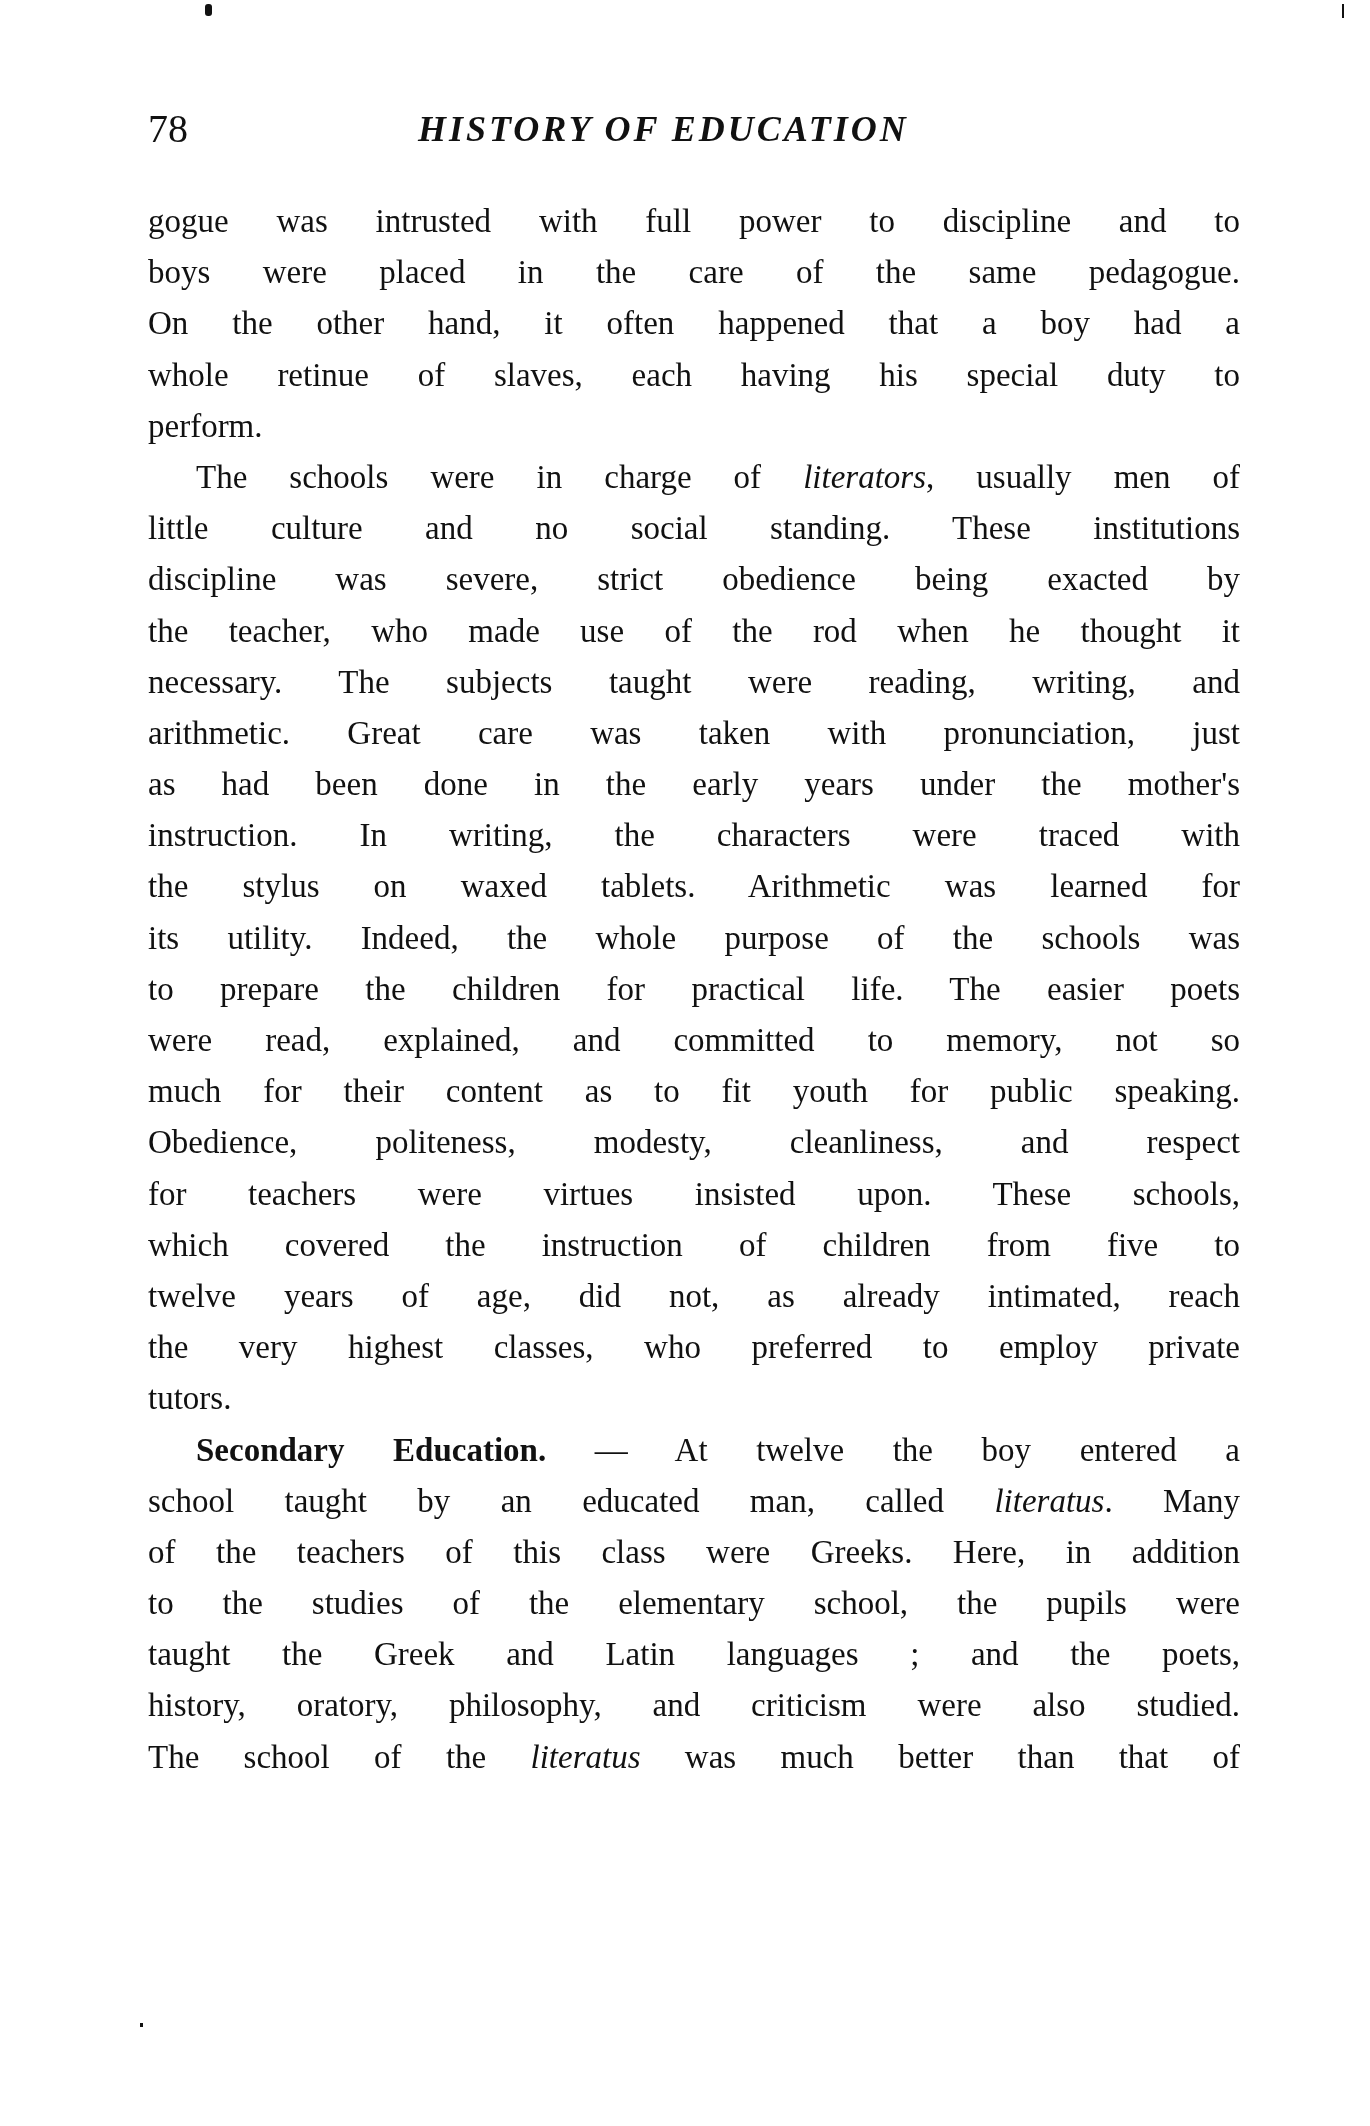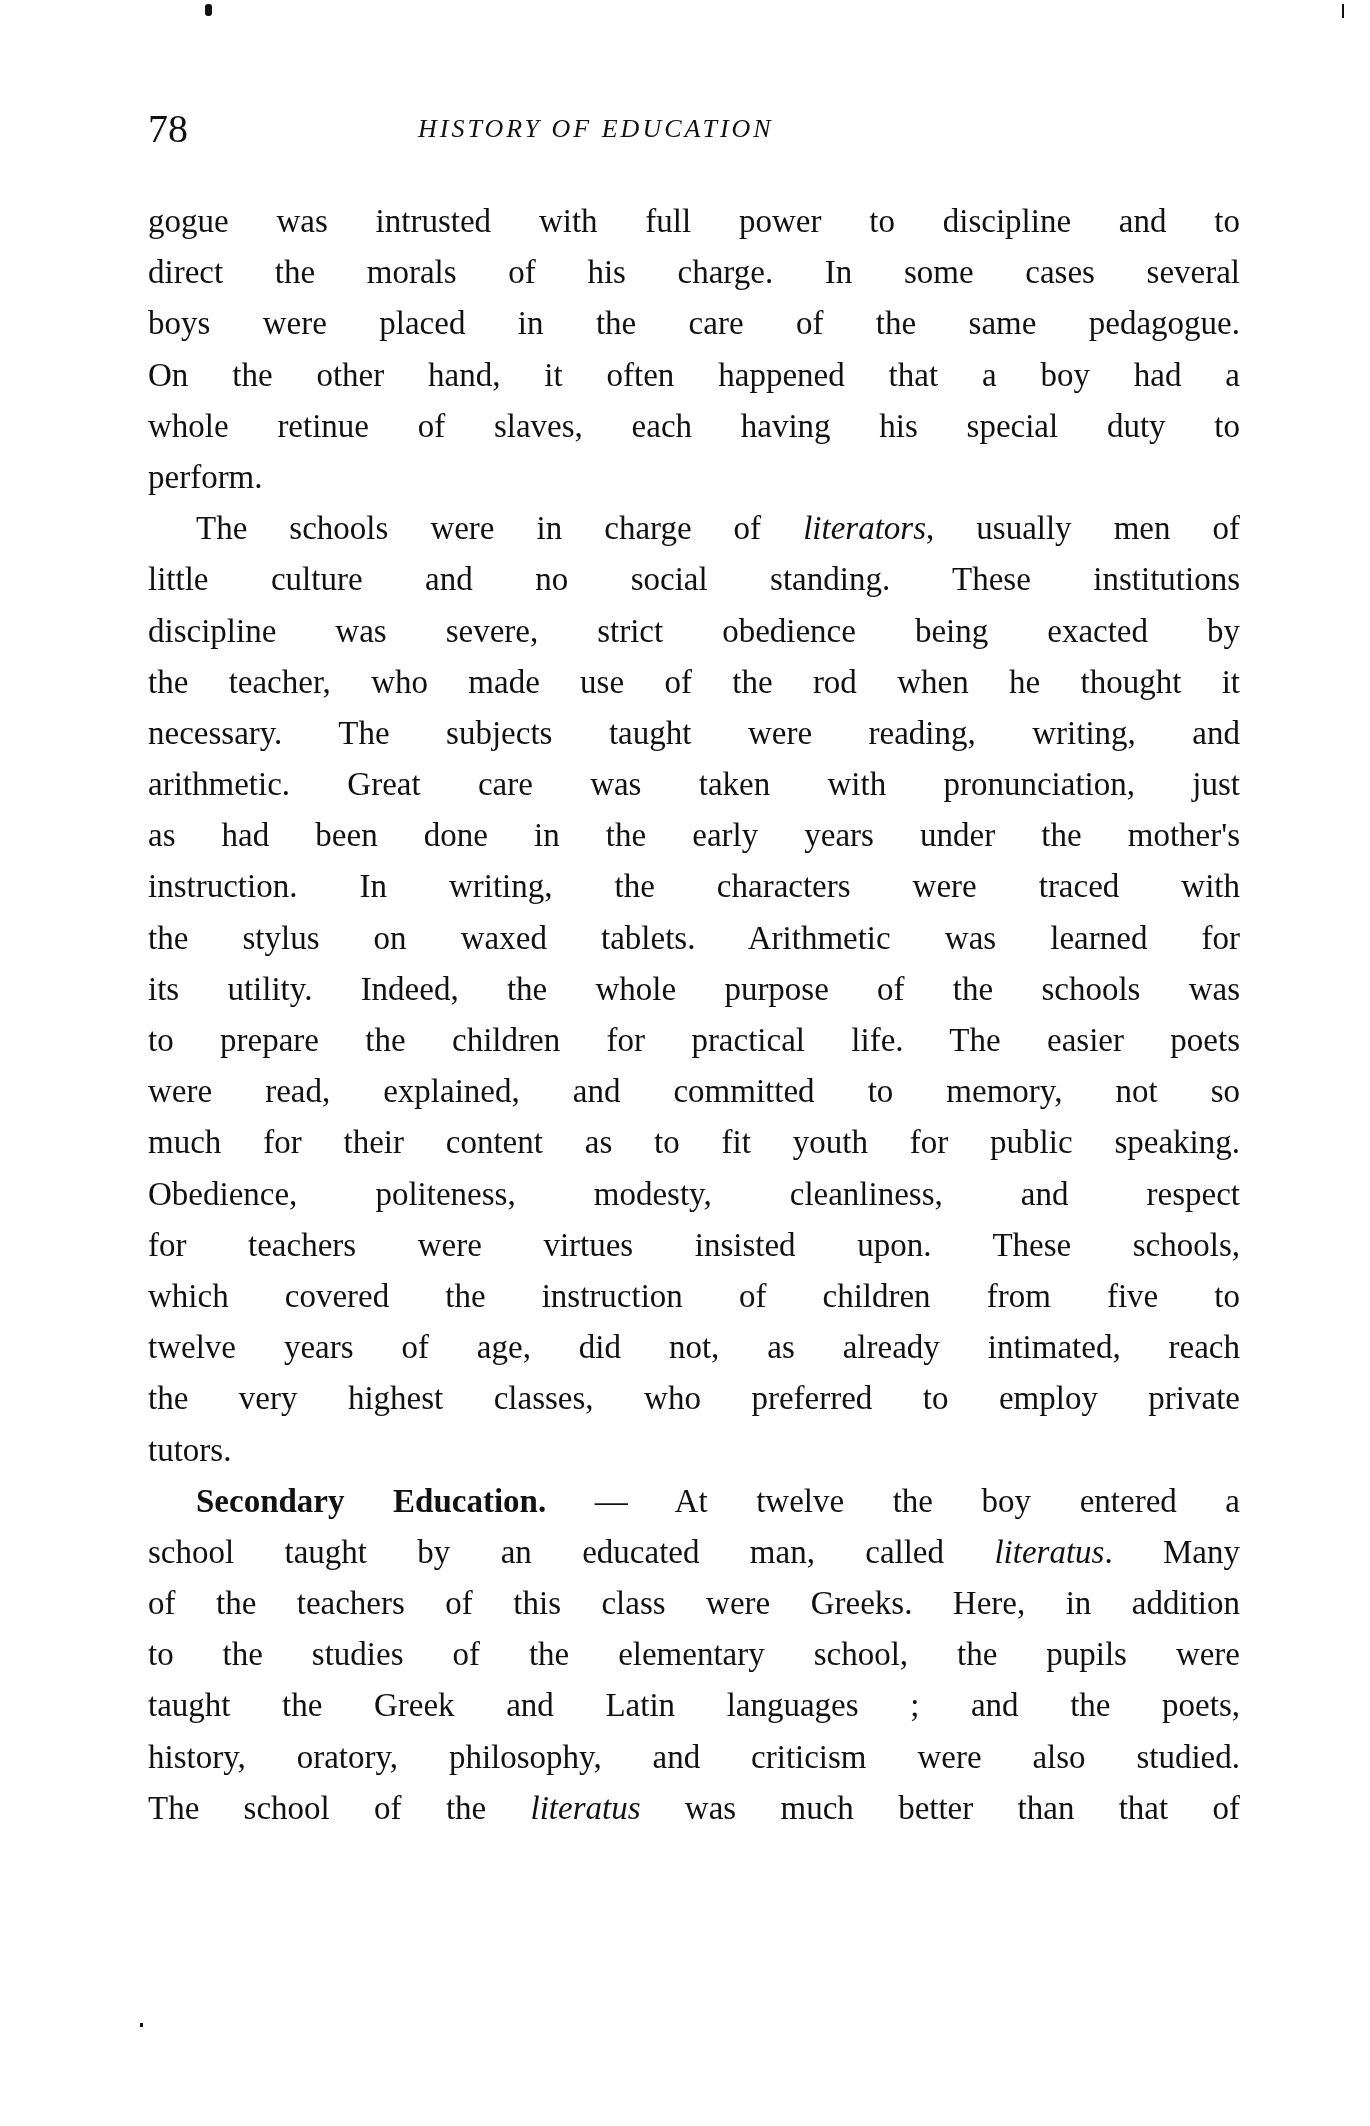--- a/index.html
+++ b/index.html
@@ -2,22 +2,22 @@
 <html><head>
 <meta charset="utf-8">
 <style>
   html, body { margin: 0; padding: 0; background: #ffffff; }
   body { width: 1370px; height: 2126px; position: relative; overflow: hidden; }
   .page { position: absolute; left: 0; top: 0; width: 1370px; height: 2126px; background: #fff; color: #111; }
   .speck { position: absolute; background: #111; }
   .running-head { position: absolute; top: 104px; left: 148px; width: 1092px; height: 50px;
     font-family: "Liberation Serif", "DejaVu Serif", serif; }
   .page-number { position: absolute; left: 0; top: 0; font-size: 40px; line-height: 50px; }
-  .running-title { position: absolute; left: 270px; top: 0; font-size: 26px; line-height: 50px;
-    font-style: italic; letter-spacing: 3px; }
+  .running-title { position: absolute; left: 270px; top: 0; font-size: 36px; line-height: 50px;
+    font-style: italic; letter-spacing: 3px; font-weight: bold; }
   .body-text { position: absolute; left: 148px; top: 196px; width: 1092px;
     font-family: "Liberation Serif", "DejaVu Serif", serif; font-size: 33px; line-height: 51.2px; }
   .line { display: block; height: 51.2px; white-space: nowrap; text-align: justify; text-align-last: justify; }
   .line.last { text-align-last: left; }
   .line.indent { padding-left: 48px; }
   .line .it { font-style: italic; margin-top: 8px; }
   .line .bold { font-weight: bold; }
 </style>
 </head>
 <body>
@@ -28,21 +28,20 @@
   <div class="speck" style="left:140px;top:2023px;width:3px;height:4px;"></div>
 
   <div class="running-head">
     <span class="page-number">78</span>
     <span class="running-title">HISTORY OF EDUCATION</span>
   </div>
 
   <div class="body-text">
 
     <span class="line"><span>gogue was intrusted with full power to discipline and to</span></span>
-    <span class="line"><span>direct the morals of his charge.  In some cases several</span></span>
     <span class="line"><span>boys were placed in the care of the same pedagogue.</span></span>
     <span class="line"><span>On the other hand, it often happened that a boy had a</span></span>
     <span class="line"><span>whole retinue of slaves, each having his special duty to</span></span>
     <span class="line last"><span>perform.</span></span>
 
     <span class="line indent"><span>The schools were in charge of </span><span class="it">literators</span><span>, usually men of</span></span>
     <span class="line"><span>little culture and no social standing.  These institutions</span></span>
     <span class="line"><span>discipline was severe, strict obedience being exacted by</span></span>
     <span class="line"><span>the teacher, who made use of the rod when he thought it</span></span>
     <span class="line"><span>necessary.  The subjects taught were reading, writing, and</span></span>

